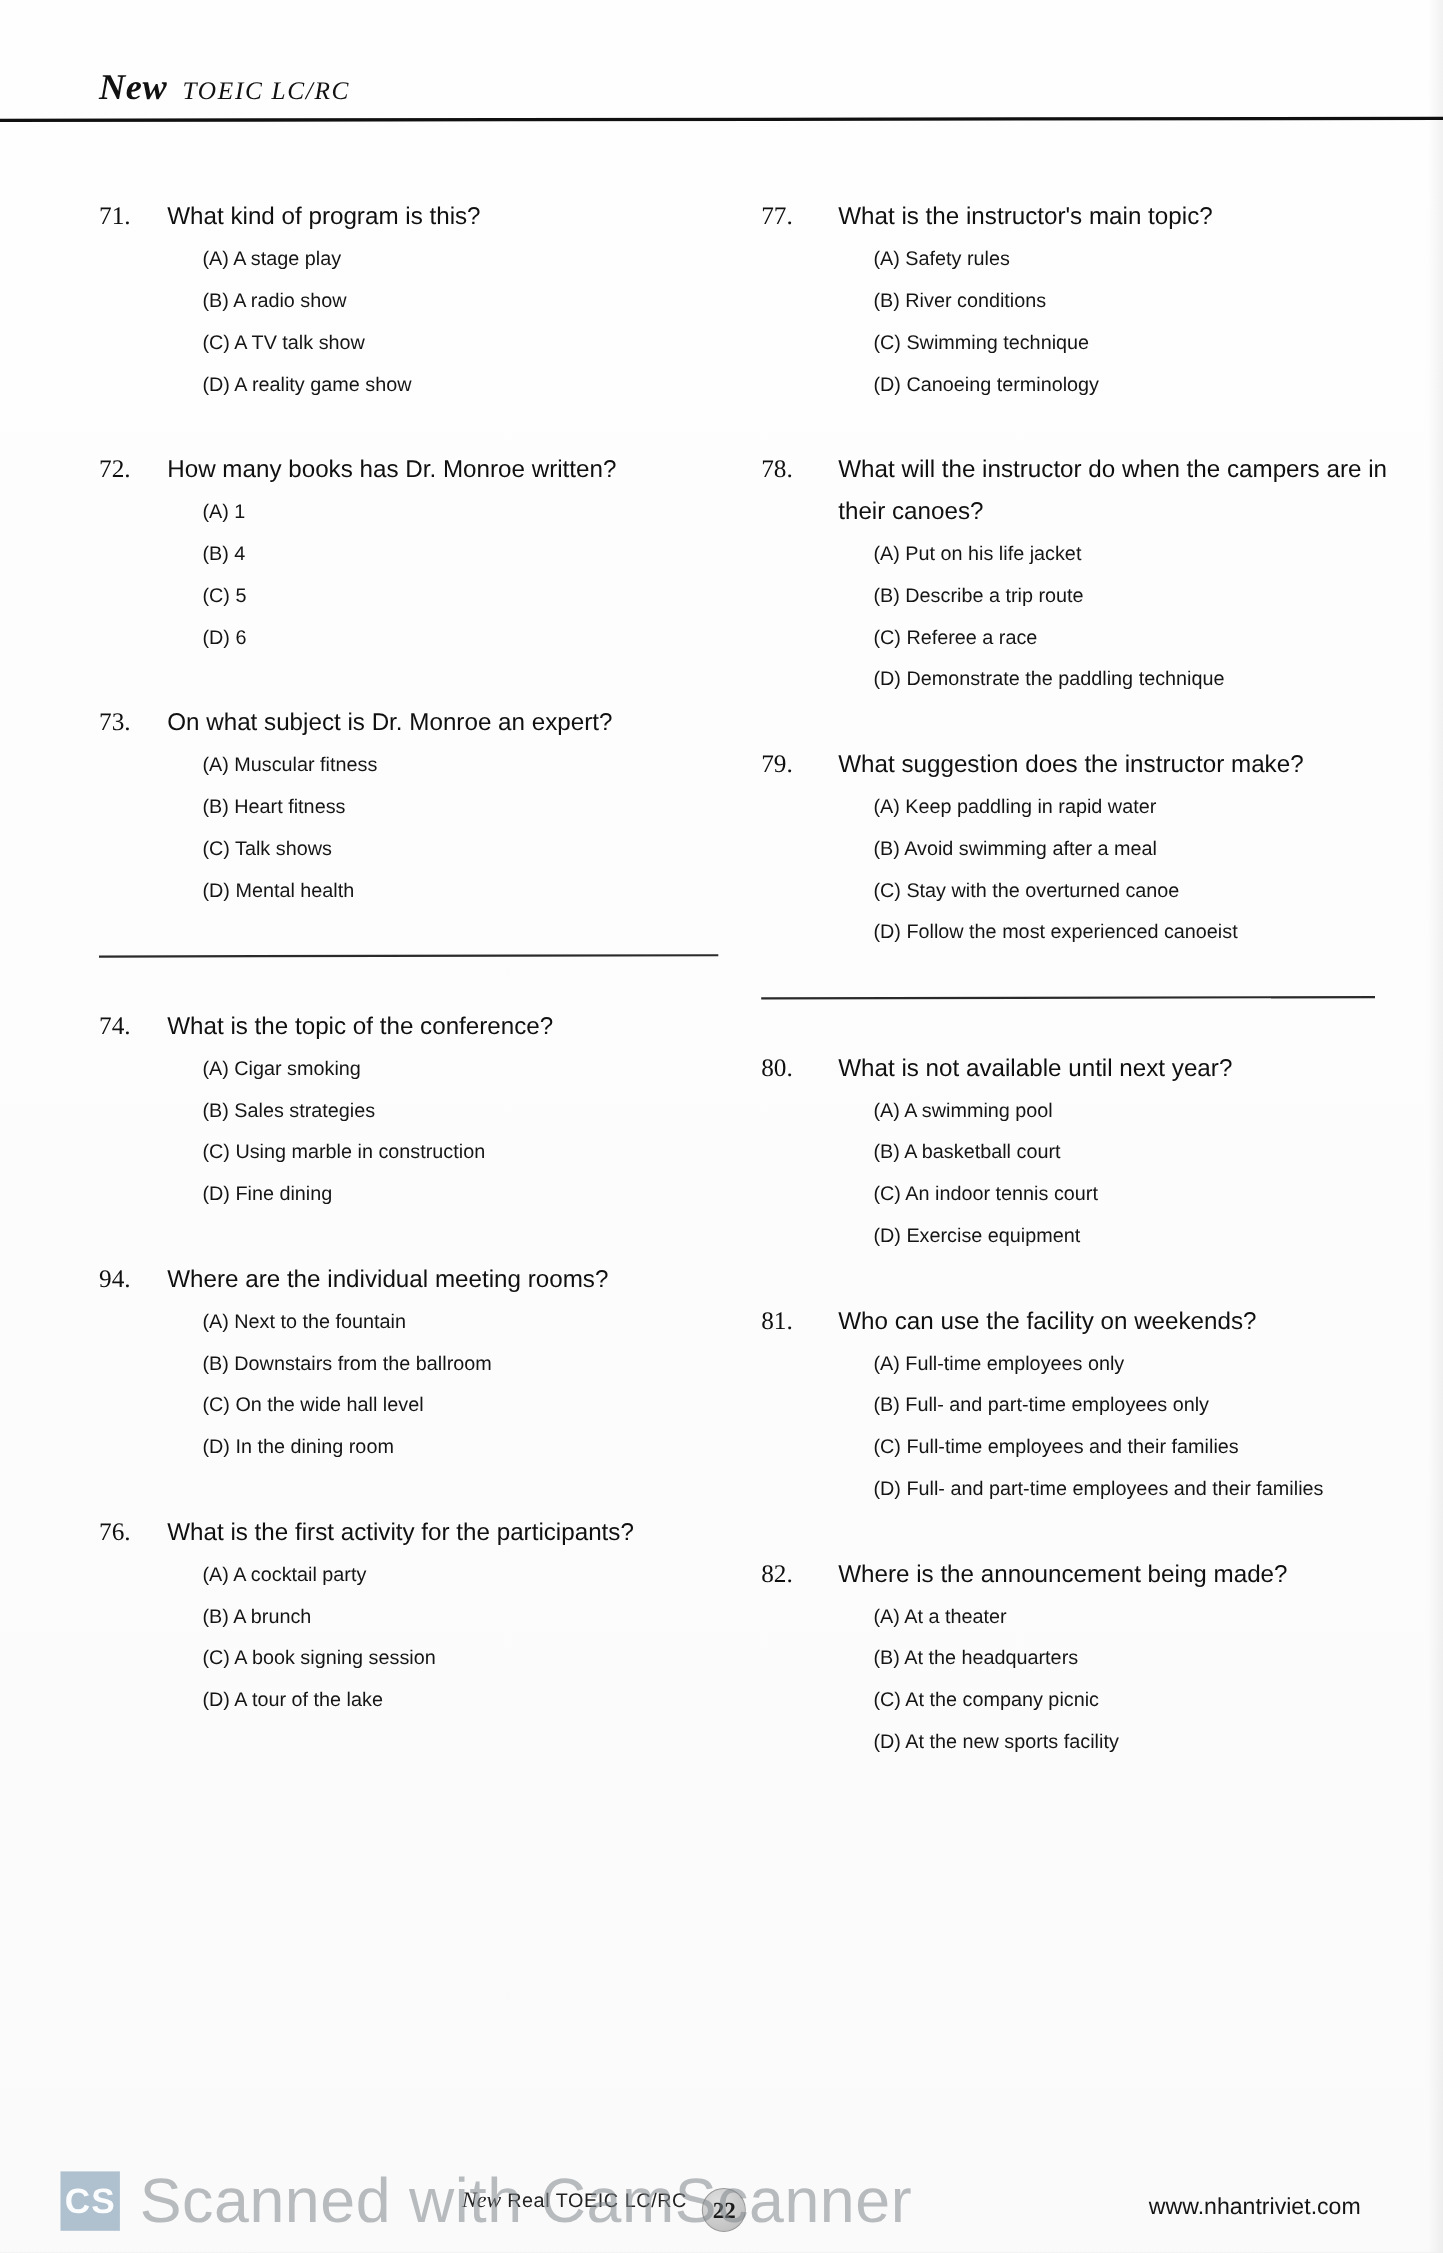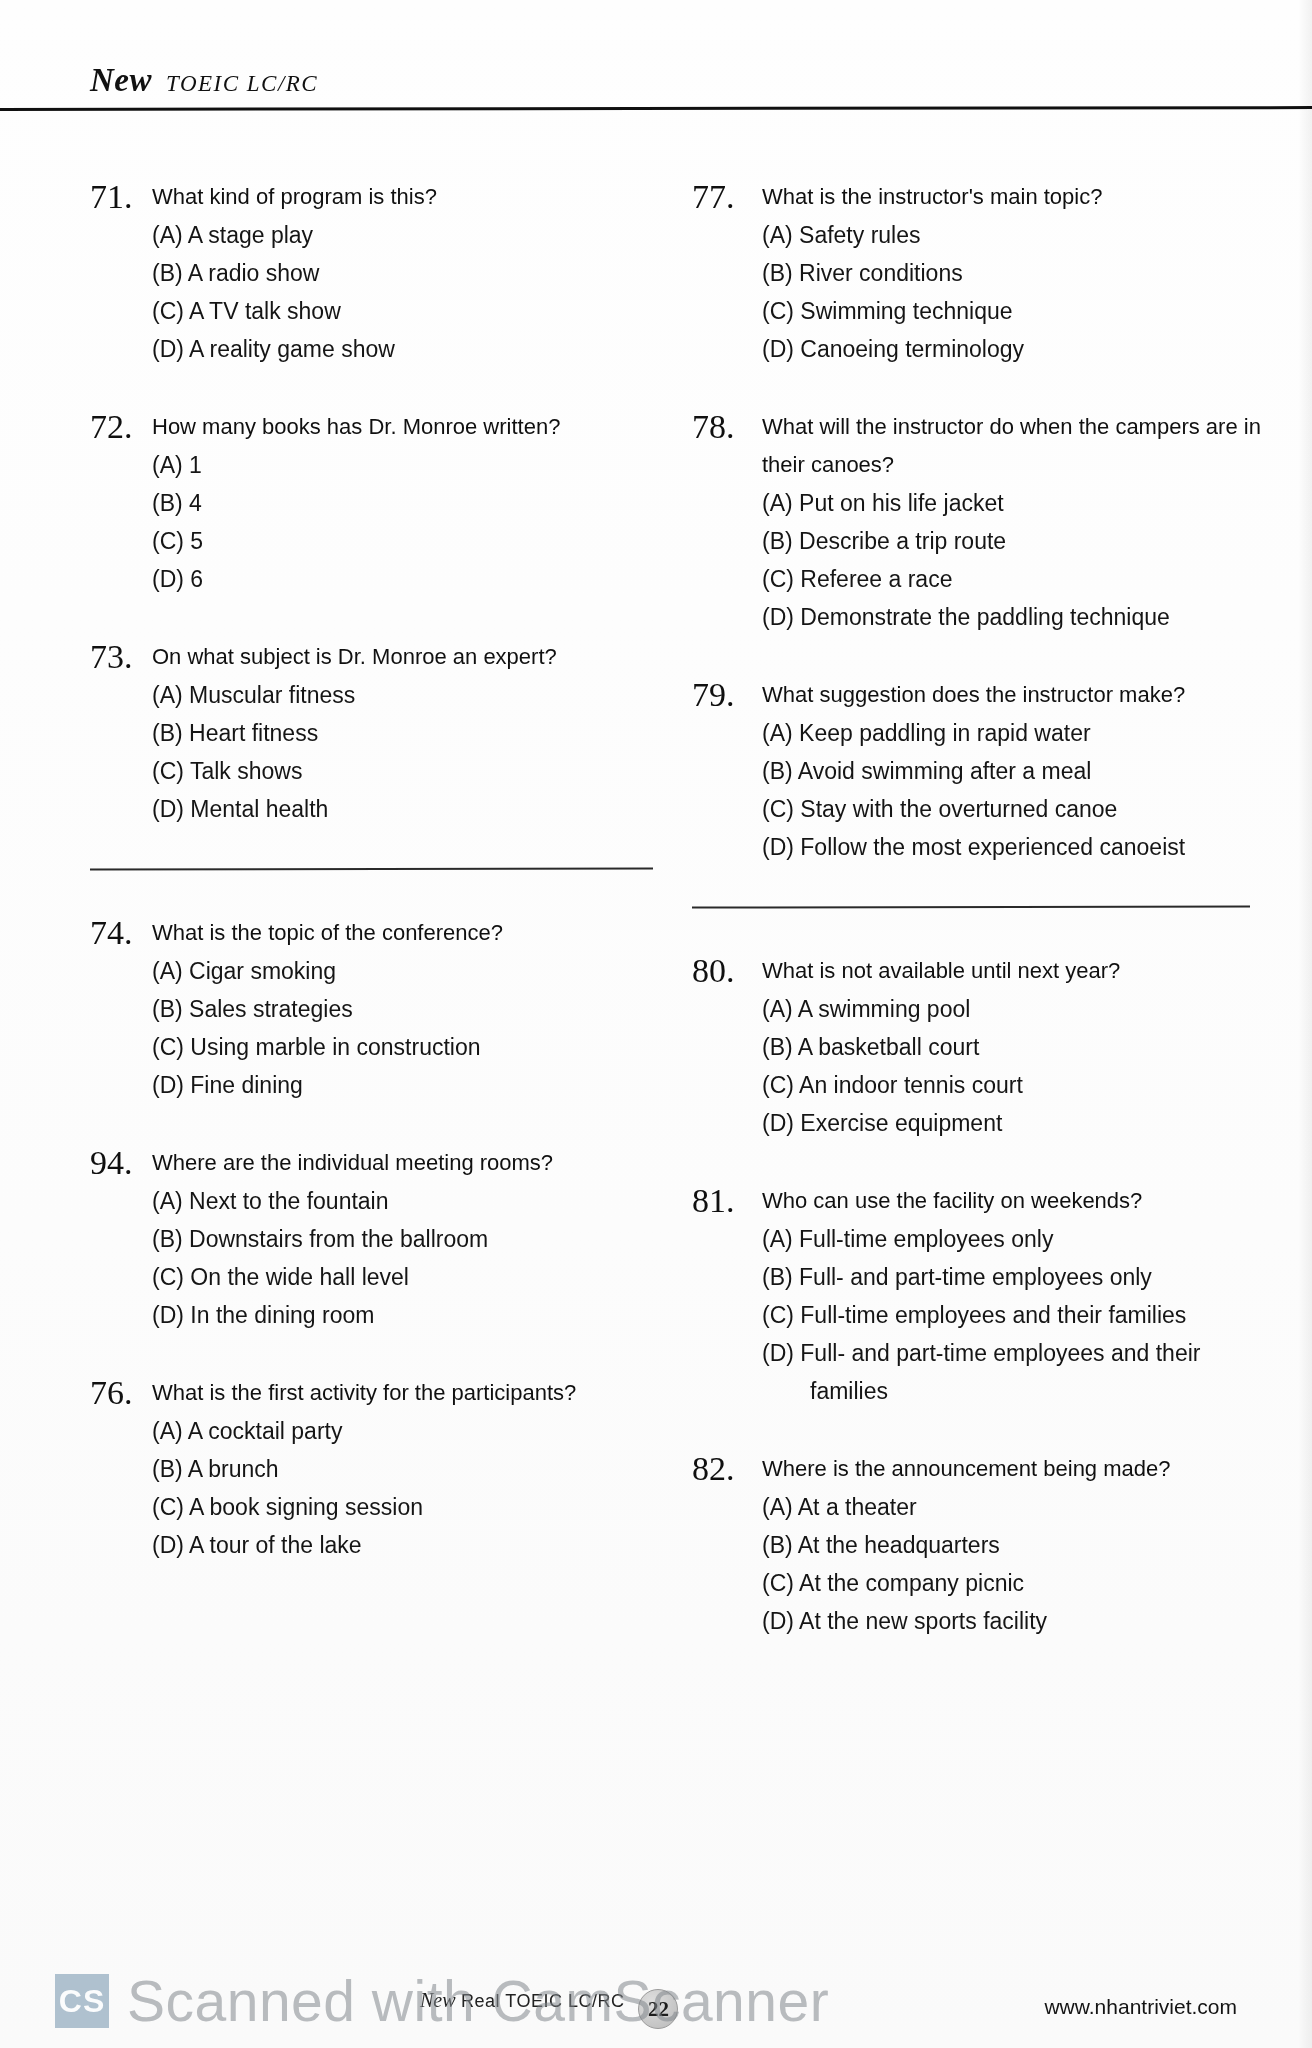--- a/index.html
+++ b/index.html
@@ -72,38 +72,39 @@
 
   .question {
     display: flex;
     margin-bottom: 40px;
   }
   .col-left  .q-num { width: 62px; }
   .col-right .q-num { width: 70px; }
   .q-num {
     flex: 0 0 auto;
     font-family: "Liberation Serif", "DejaVu Serif", serif;
-    font-size: 34px;
+    font-size: 23px;
     line-height: 38px;
     color: #101010;
   }
   .q-body { flex: 1 1 auto; min-width: 0; }
   .q-text {
     font-size: 22px;
     font-weight: 400;
     line-height: 38px;
     color: #101010;
   }
   .options { margin-top: 0; }
   .option {
-    font-size: 23px;
+    font-size: 18px;
     line-height: 38px;
     color: #151515;
     padding-left: 48px;
     text-indent: -48px;
+    margin-left: 32px;
   }
   .group-divider {
     height: 2px;
     background: #2a2a2a;
     width: 97%;
     margin: 2px 0 44px 0;
     transform: rotate(-0.12deg);
   }
 
   

